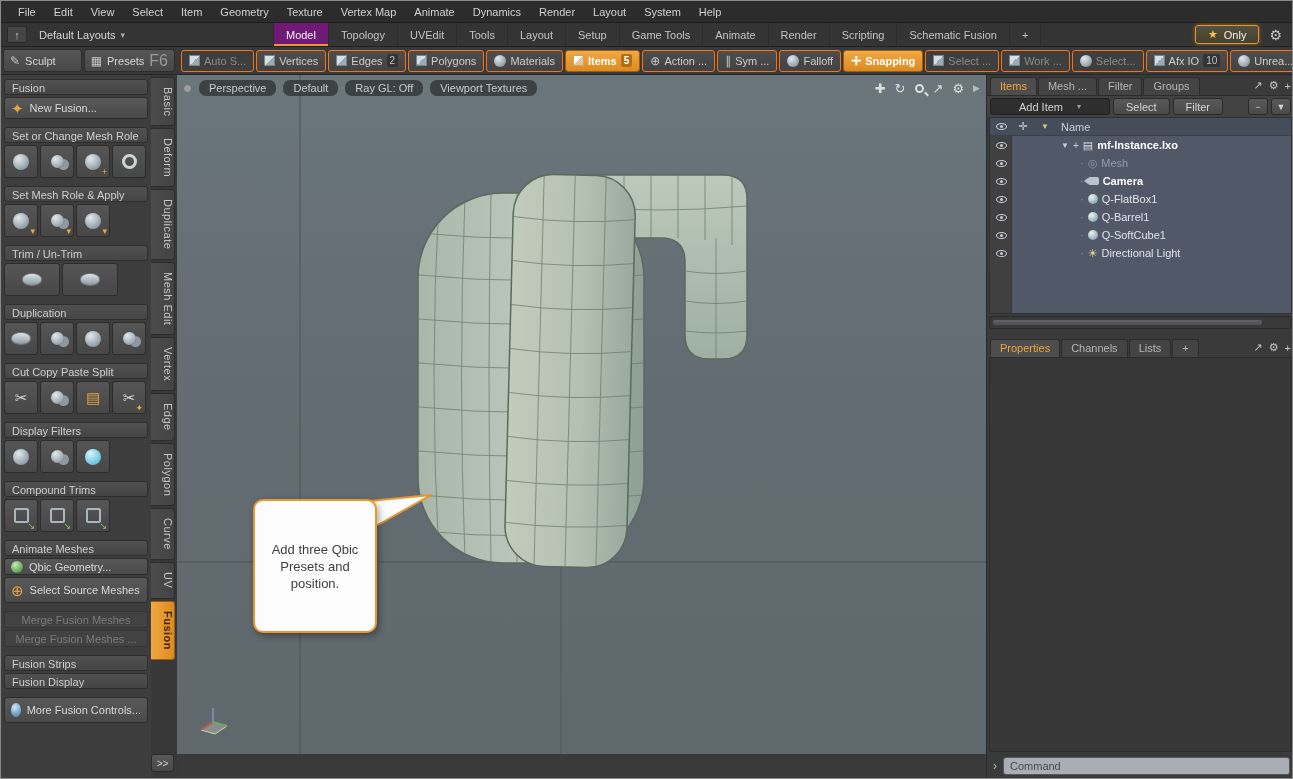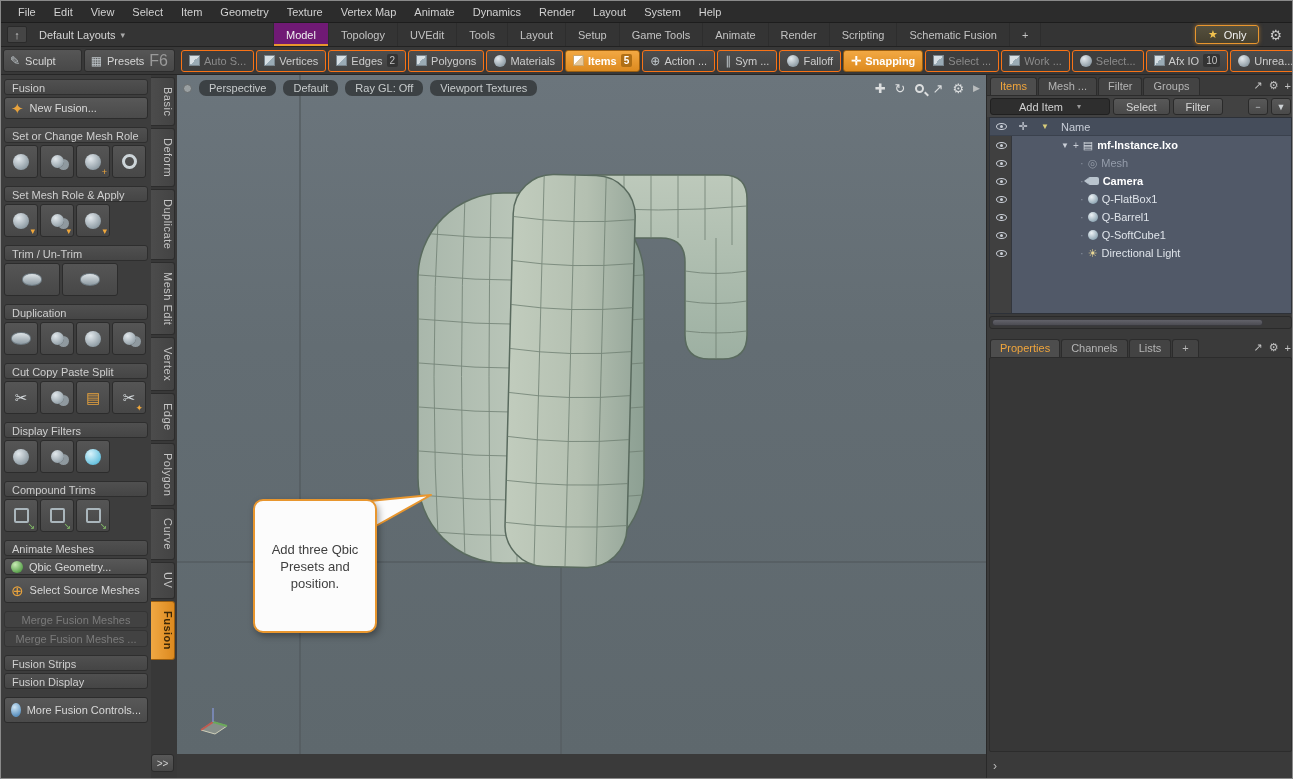--- a/index.html
+++ b/index.html
@@ -706,16 +706,17 @@
         <span>↗</span>
         <span>⚙</span>
         <span>+</span>
       </span>
     </div>
 
     <div class="props-body"></div>
 
     <div class="cmd-row">
       <span class="prompt">›</span>
+      <input class="cmd" placeholder="Command" style="">
     </div>
   </div>
 
 </div>
 
 </body></html>

